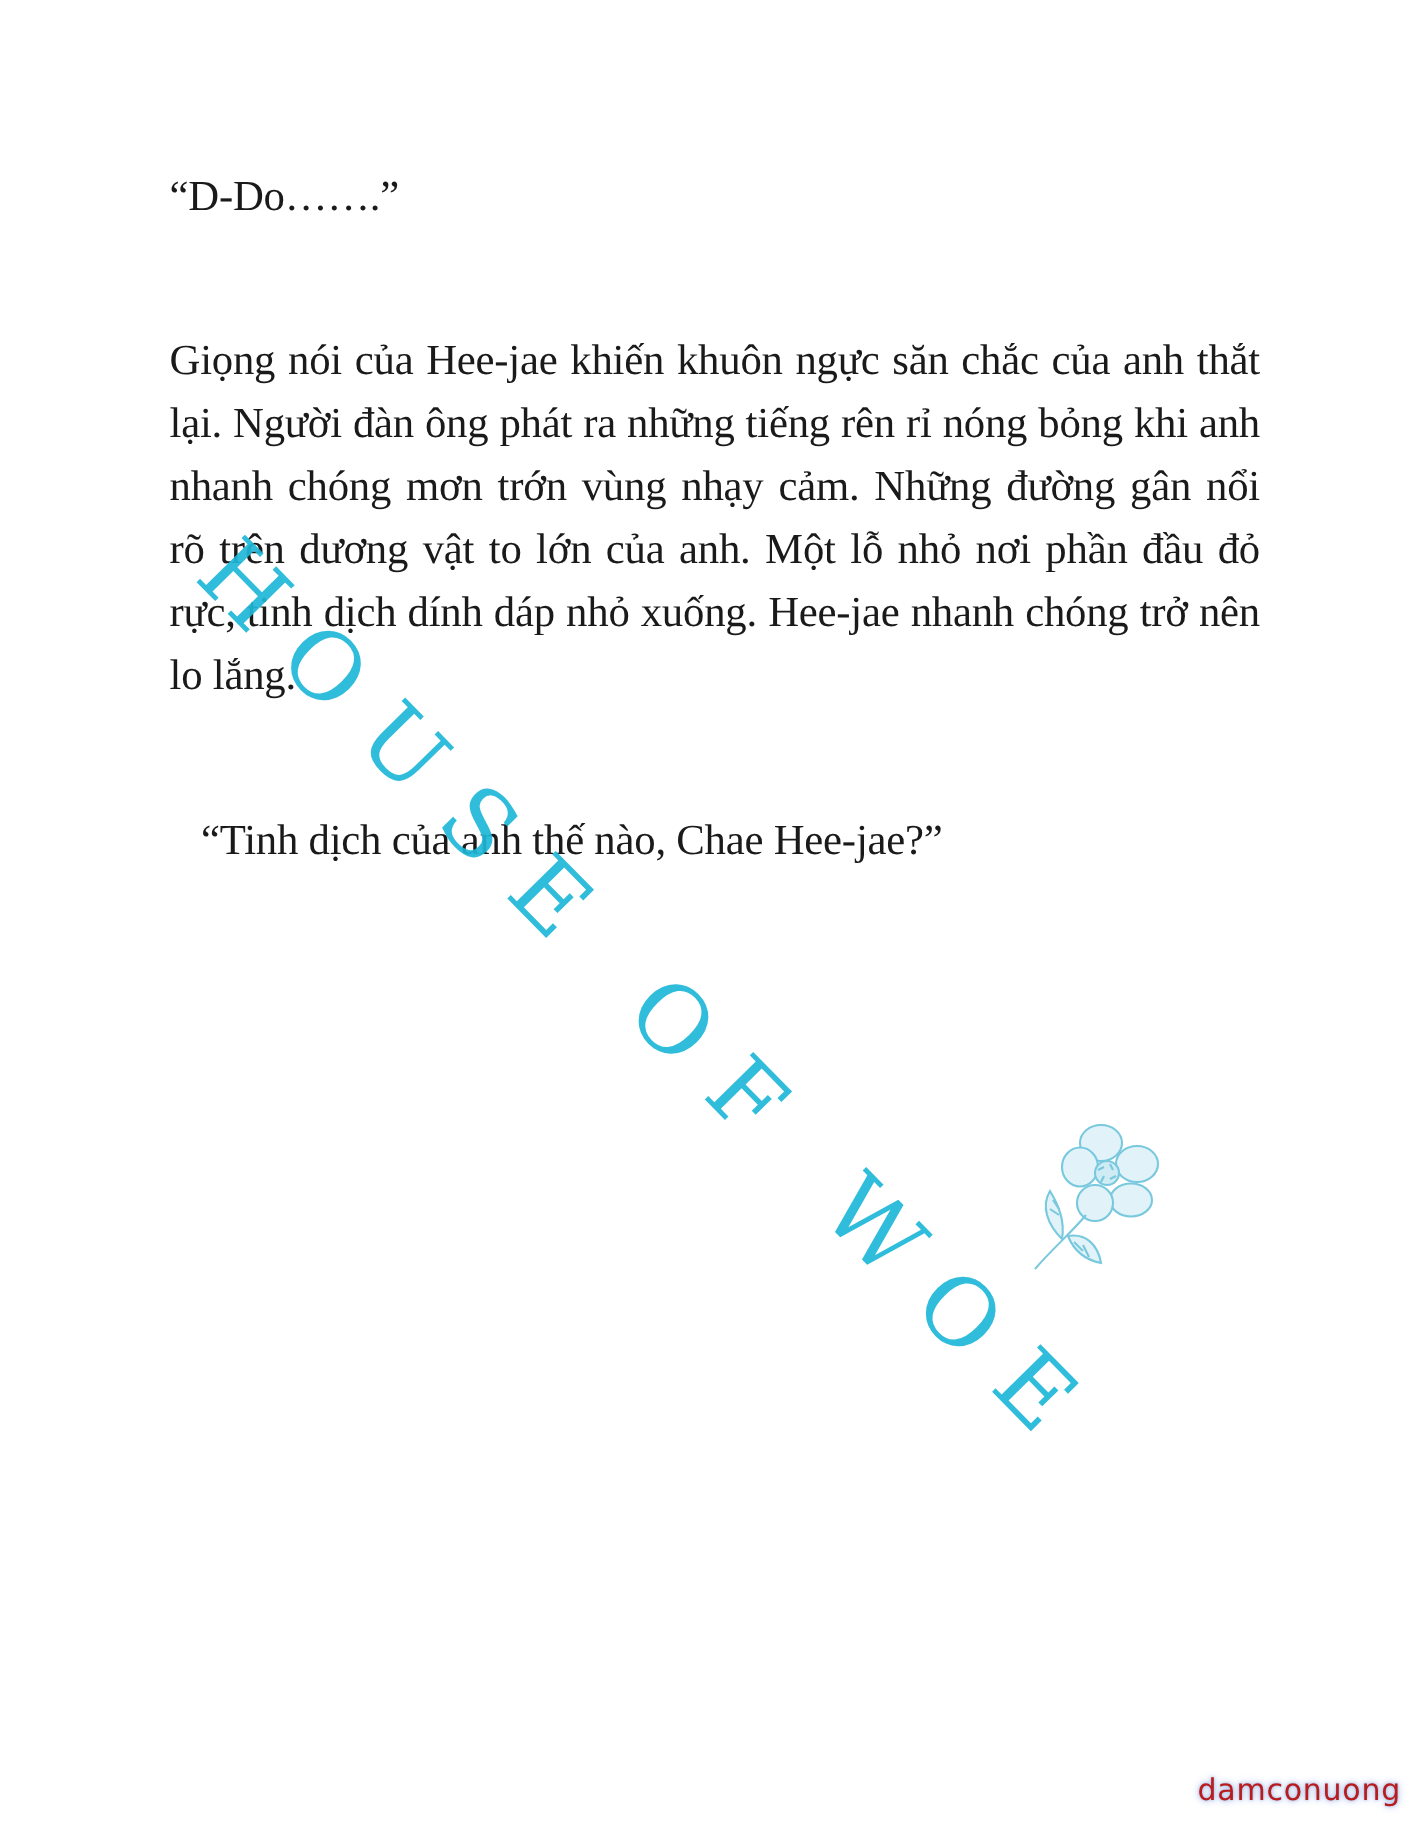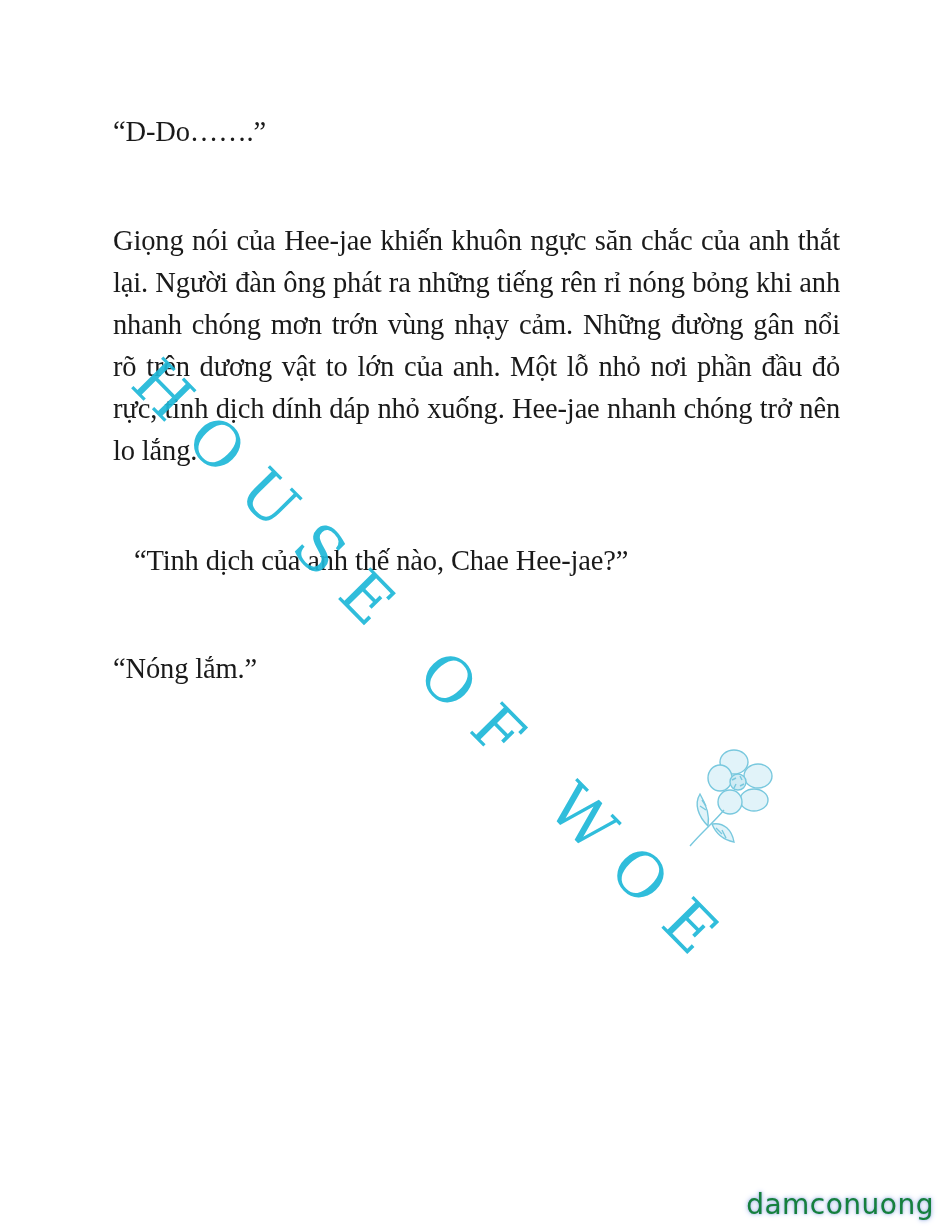--- a/index.html
+++ b/index.html
@@ -15,38 +15,37 @@
   }
   .watermark {
     position:absolute; left:170px; top:345px;
     transform-origin:0 0; transform:rotate(45.5deg);
     font-family:"DejaVu Serif", serif; font-size:62px; letter-spacing:24px;
     color:#1fb8d8; opacity:0.92; white-space:nowrap; pointer-events:none;
     font-weight:normal;
   }
   .flower { position:absolute; left:672px; top:740px; width:110px; height:110px; opacity:0.75; pointer-events:none; }
   .site-logo {
-    position:absolute; right:16px; bottom:8px;
-    font-family:"DejaVu Sans", sans-serif; font-size:28px; letter-spacing:0.5px;
-    color:#15803d;
+    position:absolute; right:16px; bottom:24px;
+    font-family:"DejaVu Sans", sans-serif; font-size:20px; letter-spacing:0.5px;
+    color:#b91c1c;
     text-shadow:0 0 2px #9fb4e0, 0 0 4px #b8c8ec, 0 0 7px #cdd8f3;
   }
 </style>
 </head>
 <body>
 
 <div class="page">
 
   <p class="para" style="top:111px;">“D-Do…….”</p>
 
   <p class="para" style="top:220px;">Giọng nói của Hee-jae khiến khuôn ngực săn chắc của anh thắt lại. Người đàn ông phát ra những tiếng rên rỉ nóng bỏng khi anh nhanh chóng mơn trớn vùng nhạy cảm. Những đường gân nổi rõ trên dương vật to lớn của anh. Một lỗ nhỏ nơi phần đầu đỏ rực, tinh dịch dính dáp nhỏ xuống. Hee-jae nhanh chóng trở nên lo lắng.</p>
 
   <p class="para" style="top:540px;margin-left:21px;">“Tinh dịch của anh thế nào, Chae Hee-jae?”</p>
 
-  <p class="para" style="top:648px;">“Nóng lắm.”</p>
 
 
 
   <div class="watermark">HOUSE OF WOE</div>
 
   <svg class="flower" viewBox="0 0 110 110">
     <g fill="none" stroke="#4cb6d3" stroke-width="1.4">
 
       <ellipse cx="62" cy="22" rx="14" ry="12" fill="#d8f0f7"></ellipse>
       <ellipse cx="86" cy="36" rx="14" ry="12" fill="#d8f0f7"></ellipse>

